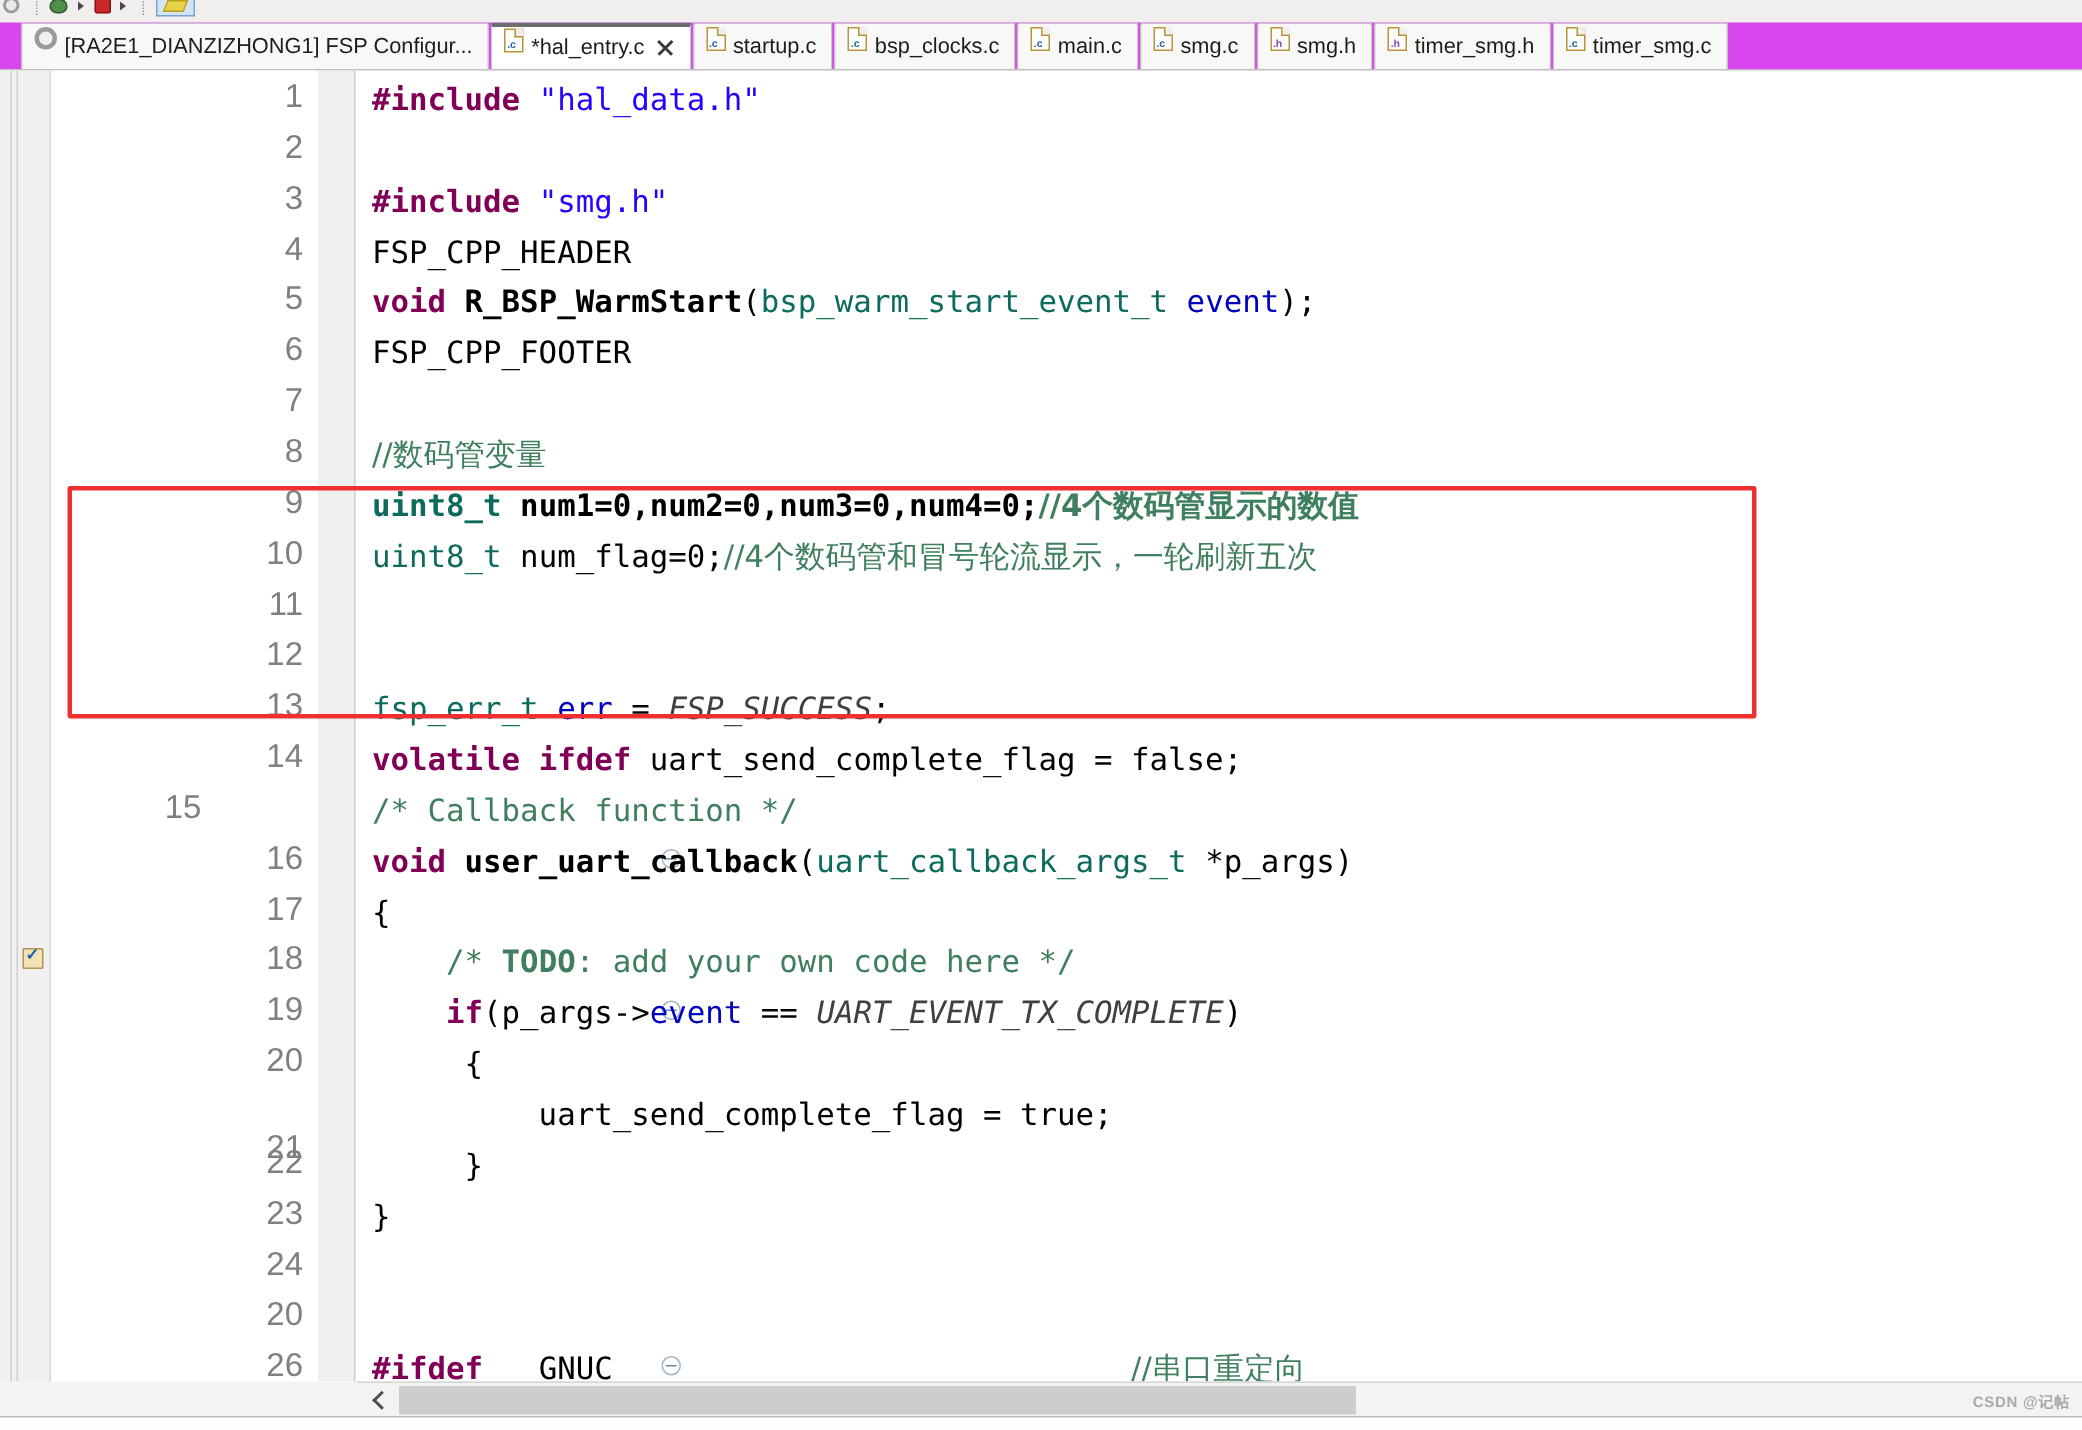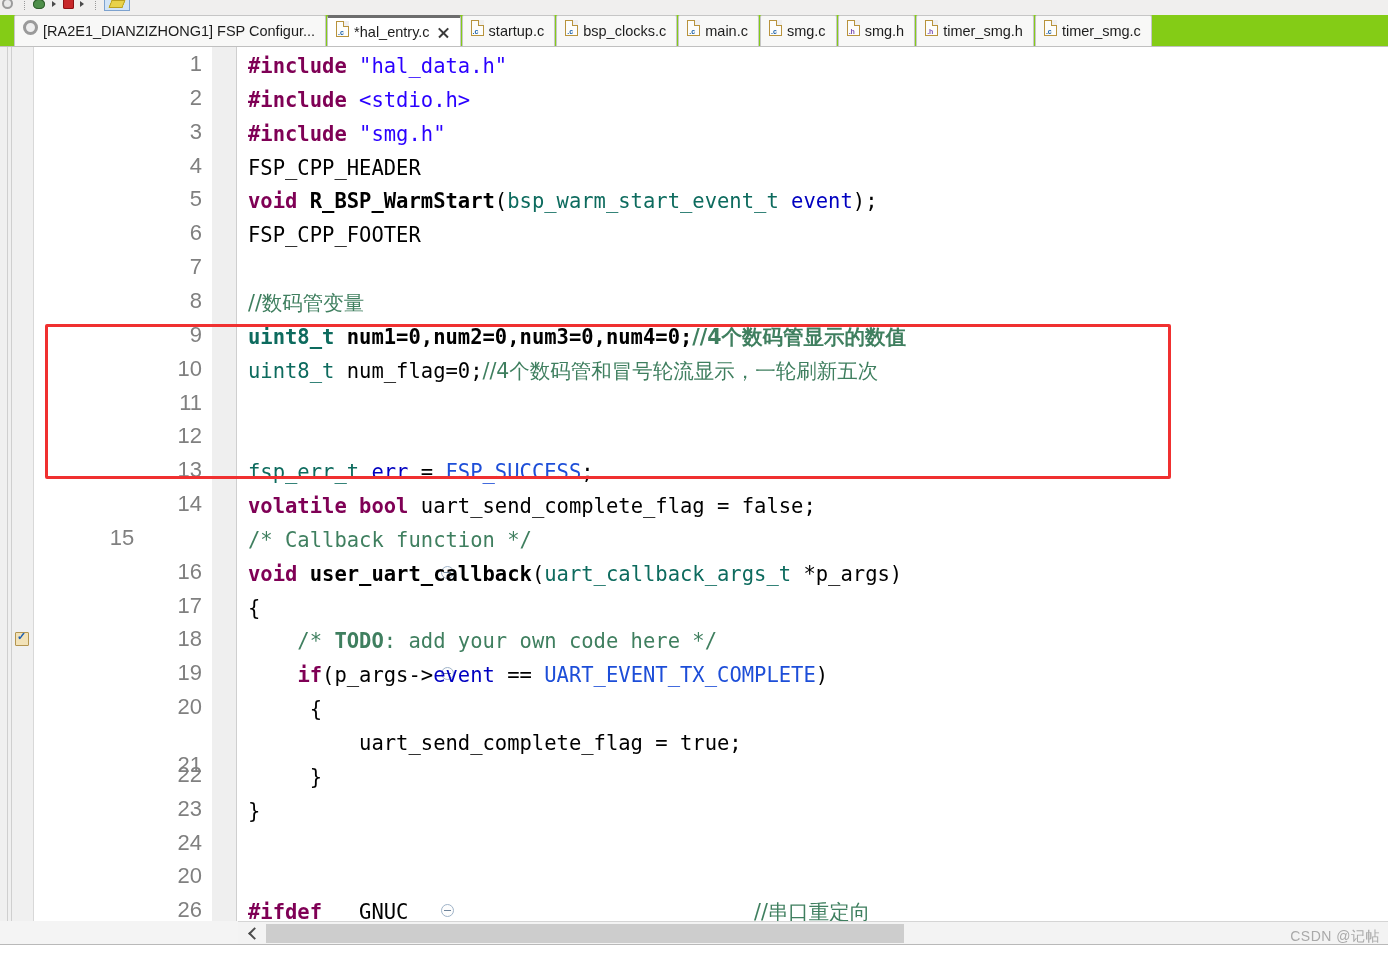--- a/index.html
+++ b/index.html
@@ -25,21 +25,21 @@
   .tb-run { width: 11px; height: 11px; background: #c8282a; border-radius: 2px; box-shadow: 0 0 0 1px #8e1113 inset; }
   .tb-tri { width:0; height:0; border-left: 4px solid #4a4a4a; border-top: 3px solid transparent; border-bottom: 3px solid transparent; }
   .tb-highlight { display: inline-block; vertical-align: middle; width: 26px; height: 15px;
      border: 1px solid #7da2ce; background: #d2e4f6; text-align: center; line-height: 14px; }
   .tb-pen { display:inline-block; width: 14px; height: 8px; background: #e8d24a; transform: skewX(-22deg);
             box-shadow: 0 0 0 1px #b9a020 inset; }
 
   
   .tabbar {
     position: absolute; left: 0; top: 15px; width: 1388px; height: 31px;
-    background: #84cc16;
+    background: #d946ef;
   }
   .tabs { position: absolute; left: 14px; top: 0; height: 31px; white-space: nowrap; font-size: 0; }
   .tab {
     display: inline-block; height: 31px; vertical-align: top;
     padding: 0 10px 0 8px;
     background: #f8f8f7;
     border: 1px solid #c6c6c6; border-bottom: none;
     border-radius: 2px 2px 0 0;
     font-size: 14.5px; color: #1d1d1d;
     line-height: 30px; white-space: nowrap;
@@ -117,21 +117,21 @@
     position: absolute; left: 10px; white-space: pre;
     font-family: "DejaVu Sans Mono", monospace;
     font-size: 20.5px; line-height: 26px; color: #000000;
     letter-spacing: 0px;
   }
   .kw   { color: #7f0055; font-weight: bold; }
   .pp   { color: #7f0055; font-weight: bold; }
   .str  { color: #2a00ff; }
   .cmt  { color: #3f7f5f; }
   .typ  { color: #0d6b5e; }
-  .cnst { color: #1d4ed8; }
+  .cnst { color: #404040; font-style: italic; }
   .fld  { color: #0000c0; }
   .fn   { color: #000000; font-weight: bold; }
   .tdo  { color: #3f7f5f; font-weight: bold; }
   .zh   { font-family: "DejaVu Sans", sans-serif; margin-top: 32px; }
 
   
   .redbox {
     position: absolute; left: 45px; top: 277px; width: 1126px; height: 155px;
     border: 3px solid #f03030; border-radius: 2px;
     pointer-events: none; z-index: 5;
@@ -149,22 +149,23 @@
   }
   .hs-thumb { position: absolute; left: 28px; top: 2px; width: 638px; height: 19px; background: #cdcdcd; }
   .hs-track-end { position: absolute; left: 666px; top: 2px; right: 0; height: 19px; background: #f3f3f3; }
 
   .botline { position: absolute; left: 0; top: 944px; width: 1388px; height: 9px; background: #ffffff; }
   .botline::before { content:""; position:absolute; left:0; top:0; width:1388px; height:1px; background:#b9b9b9; }
 
   .watermark {
     position: absolute; right: 8px; top: 928px;
     font-family: "Liberation Sans", sans-serif;
-    font-size: 14px; color: #a9a9a9; letter-spacing: 0.5px;
+    font-size: 10px; color: #a9a9a9; letter-spacing: 0.5px;
     z-index: 9;
+    font-weight: bold;
   }
 </style>
 </head>
 <body>
 
 <div id="root">
 
   <div class="toolbar">
     <div class="tb-icons">
       <span class="tb-ic tb-gear"></span>
@@ -214,30 +215,29 @@
         <div class="lnum" style="top: 816.4px;">20</div>
         <div class="lnum" style="top: 850.25px;">26</div>
       </div>
     <div class="foldcol" id="foldcol">
         <div class="foldmark" style="top: 518.75px;"></div>
         <div class="foldmark" style="top: 620.3px;"></div>
         <div class="foldmark" style="top: 857.25px;"></div>
       </div>
     <div class="codearea" id="codearea">
         <div class="cl" style="top: 6px;"><span class="pp">#include</span> <span class="str">"hal_data.h"</span></div>
-        <div class="cl" style="top: 39.85px;"><span class="pp">#include</span> <span class="str">&lt;stdio.h&gt;</span></div>
         <div class="cl" style="top: 73.7px;"><span class="pp">#include</span> <span class="str">"smg.h"</span></div>
         <div class="cl" style="top: 107.55px;">FSP_CPP_HEADER</div>
         <div class="cl" style="top: 141.4px;"><span class="kw">void</span> <span class="fn">R_BSP_WarmStart</span>(<span class="typ">bsp_warm_start_event_t</span> <span class="fld">event</span>);</div>
         <div class="cl" style="top: 175.25px;">FSP_CPP_FOOTER</div>
         <div class="cl" style="top: 242.95px;"><span class="cmt zh">//数码管变量</span></div>
         <div class="cl" style="top: 276.8px; font-weight: bold;"><span class="typ">uint8_t</span> num1=0,num2=0,num3=0,num4=0;<span class="cmt zh">//4个数码管显示的数值</span></div>
         <div class="cl" style="top: 310.65px;"><span class="typ">uint8_t</span> num_flag=0;<span class="cmt zh">//4个数码管和冒号轮流显示，一轮刷新五次</span></div>
         <div class="cl" style="top: 412.2px;"><span class="typ">fsp_err_t</span> <span class="fld">err</span> = <span class="cnst">FSP_SUCCESS</span>;</div>
-        <div class="cl" style="top: 446.05px;"><span class="kw">volatile</span> <span class="kw">bool</span> uart_send_complete_flag = false;</div>
+        <div class="cl" style="top: 446.05px;"><span class="kw">volatile</span> <span class="kw">ifdef</span> uart_send_complete_flag = false;</div>
         <div class="cl" style="top: 513.75px;"><span class="kw">void</span> <span class="fn">user_uart_callback</span>(<span class="typ">uart_callback_args_t</span> *p_args)</div>
         <div class="cl" style="top: 479.9px;"><span class="cmt">/* Callback function */</span></div>
         <div class="cl" style="top: 547.6px;">{</div>
         <div class="cl" style="top: 581.45px;"><span class="cmt">    /* <span class="tdo">TODO</span>: add your own code here */</span></div>
         <div class="cl" style="top: 615.3px;">    <span class="kw">if</span>(p_args-&gt;<span class="fld">event</span> == <span class="cnst">UART_EVENT_TX_COMPLETE</span>)</div>
         <div class="cl" style="top: 649.15px;">     {</div>
         <div class="cl" style="top: 683px;">         uart_send_complete_flag = true;</div>
         <div class="cl" style="top: 716.85px;">     }</div>
         <div class="cl" style="top: 750.7px;">}</div>
         <div class="cl" style="top: 852.25px;"><span class="pp">#ifdef</span> __GNUC__                          <span class="cmt zh">//串口重定向</span></div>

